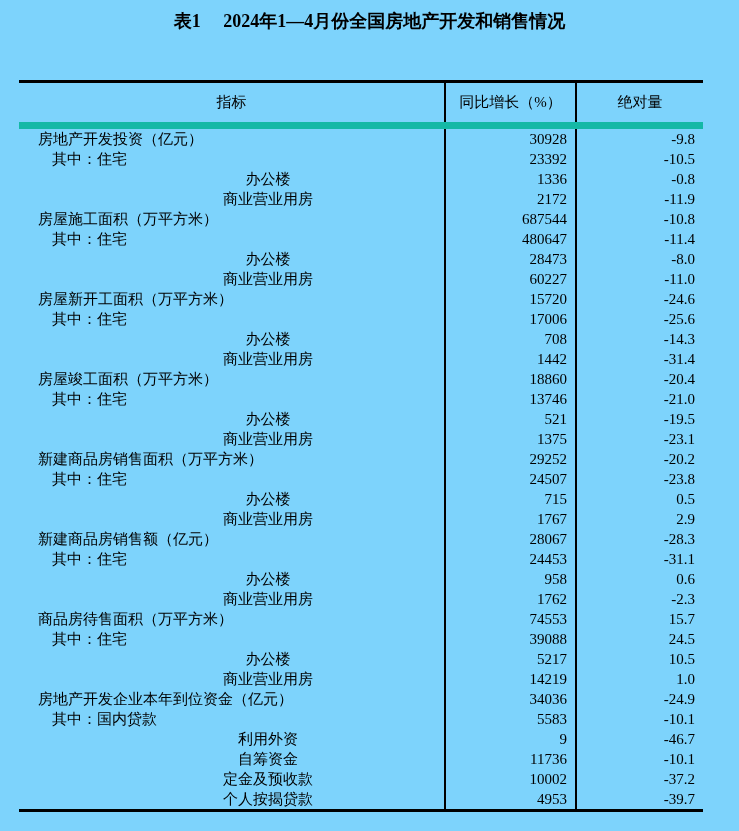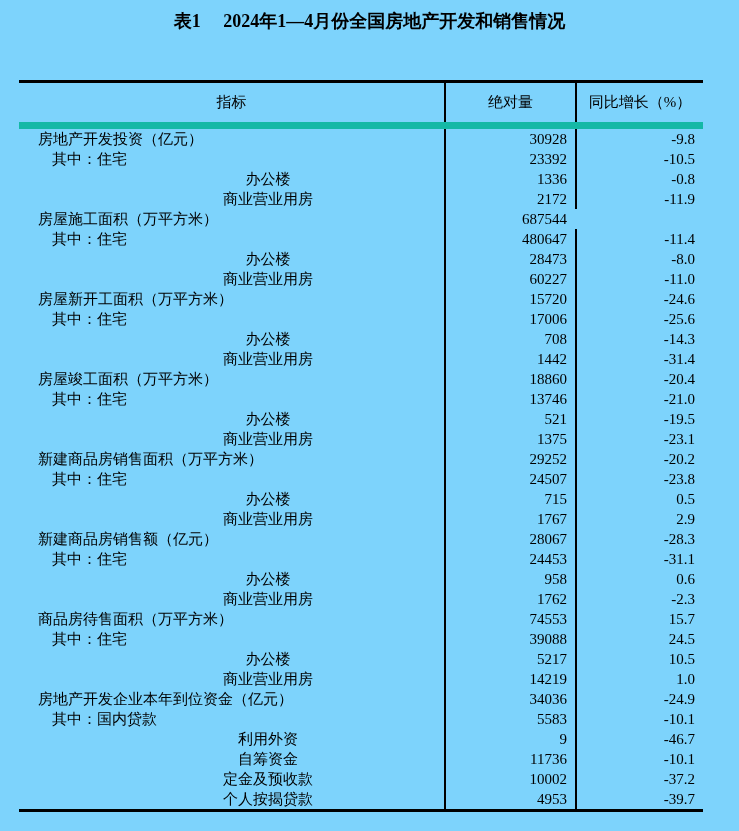--- a/index.html
+++ b/index.html
@@ -75,22 +75,22 @@
 </style>
 </head>
 <body>
 
 <div class="page">
   <h1 class="title">表1　 2024年1—4月份全国房地产开发和销售情况</h1>
 
   <div class="stats-table">
     <div class="thead">
       <div class="th col-indicator">指标</div>
+      <div class="th col-growth">同比增长（%）</div>
       <div class="th col-abs">绝对量</div>
-      <div class="th col-growth">同比增长（%）</div>
     </div>
     <div class="tbody" id="tbody">
   <div class="tr">
     <div class="td col-indicator indent-1">房地产开发投资（亿元）</div>
     <div class="td col-abs num">30928</div>
     <div class="td col-growth num">-9.8</div>
   </div>
 
   <div class="tr">
     <div class="td col-indicator indent-2">其中：住宅</div>
@@ -106,20 +106,21 @@
 
   <div class="tr">
     <div class="td col-indicator indent-3">商业营业用房</div>
     <div class="td col-abs num">2172</div>
     <div class="td col-growth num">-11.9</div>
   </div>
 
   <div class="tr">
     <div class="td col-indicator indent-1">房屋施工面积（万平方米）</div>
     <div class="td col-abs num">687544</div>
+    <div class="td col-growth num">-10.8</div>
   </div>
 
   <div class="tr">
     <div class="td col-indicator indent-2">其中：住宅</div>
     <div class="td col-abs num">480647</div>
     <div class="td col-growth num">-11.4</div>
   </div>
 
   <div class="tr">
     <div class="td col-indicator indent-3">办公楼</div>

